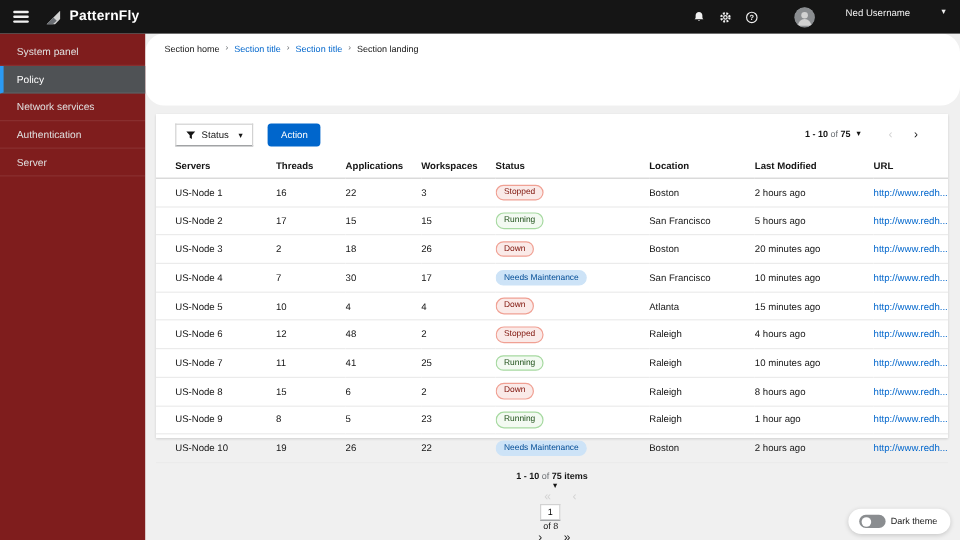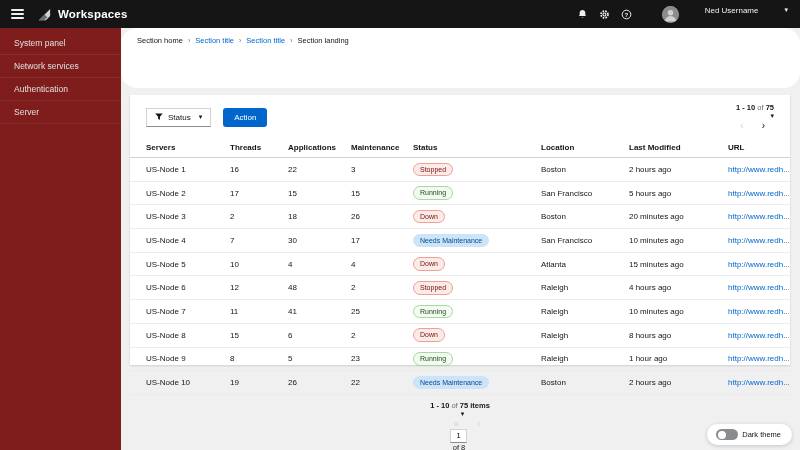--- a/index.html
+++ b/index.html
@@ -66,21 +66,21 @@
     border: 1px solid #d2d2d2; border-bottom-color: #8a8d90;
     font-size: 8px; color: #151515; padding: 4px 8px; cursor: pointer;
   }
   .filter-btn svg { width: 8px; height: 8px; }
   .filter-caret { font-size: 7px; color: #151515; margin-left: 3px; }
   .action-btn {
     background: #0066cc; color: #fff; border: none; border-radius: 3px;
     font-size: 8px; padding: 5px 11px; margin-left: 12px; cursor: pointer;
     font-family: inherit;
   }
-  .pagination-top { margin-left: auto; display: flex; align-items: flex-end; font-size: 7.5px; flex-direction: column; }
+  .pagination-top { margin-left: auto; display: flex; align-items: flex-start; font-size: 7.5px; }
   .pag-text b { font-weight: bold; }
   .pag-text .of { color: #6a6e73; font-weight: normal; }
   .pag-caret { font-size: 7px; margin-left: 5px; cursor: pointer; }
   .pag-nav { display: flex; align-items: center; margin-left: 14px; }
   .pag-arrow { font-size: 10px; padding: 0 9px; cursor: pointer; color: #151515; }
   .pag-arrow.disabled { color: #d2d2d2; cursor: default; }
 
   
   table { width: 100%; border-collapse: collapse; table-layout: fixed; font-size: 8px; }
   th {
@@ -129,21 +129,21 @@
   <div class="burger">
       <span></span>
       <span></span>
       <span></span>
     </div>
   <div class="brand">
     <svg viewBox="0 0 16 16" aria-hidden="true">
       <polygon points="2,14 14,2 14,9.5 9.5,14" fill="#d2d2d2"></polygon>
       <polygon points="2,14 8,8 11,11 7.5,14" fill="#6a6e73"></polygon>
     </svg>
-    <span class="brand-text">Workspaces</span>
+    <span class="brand-text">PatternFly</span>
   </div>
   <div class="mast-right">
     <span class="mast-icon">
       <svg viewBox="0 0 16 16">
           <path fill="#f0f0f0" d="M8 1.5c-2.3 0-4.1 1.8-4.1 4.1v2.6c0 .9-.5 1.6-1.3 2.1h10.8c-.8-.5-1.3-1.2-1.3-2.1V5.6C12.1 3.3 10.3 1.5 8 1.5z M6.7 11.5a1.35 1.35 0 0 0 2.6 0z"></path>
         </svg>
     </span>
     <span class="mast-icon">
       <svg viewBox="0 0 16 16">
         <circle cx="8" cy="8" r="5" fill="none" stroke="#f0f0f0" stroke-width="2.6" stroke-dasharray="2.3 1.7"></circle>
@@ -167,20 +167,23 @@
       <span class="user-name">Ned Username</span>
       <span class="caret">▾</span>
     </div>
   </div>
 </header>
 
 <nav class="sidebar">
     <div class="nav-item">
       <span>System panel</span>
     </div>
+    <div class="nav-item selected">
+      <span>Policy</span>
+    </div>
     <div class="nav-item">
       <span>Network services</span>
     </div>
     <div class="nav-item">
       <span>Authentication</span>
     </div>
     <div class="nav-item">
       <span>Server</span>
     </div>
   </nav>
@@ -234,21 +237,21 @@
           <col style="width:128px">
             <col style="width:88px">
             <col style="width:99px">
             <col>
         </colgroup>
         <thead>
             <tr>
               <th>Servers</th>
               <th>Threads</th>
               <th>Applications</th>
-              <th>Maintenance</th>
+              <th>Workspaces</th>
               <th>Status</th>
               <th>Location</th>
               <th>Last Modified</th>
               <th>URL</th>
             </tr>
           </thead>
         <tbody>
             <tr>
               <td>US-Node 1</td>
               <td>16</td>

